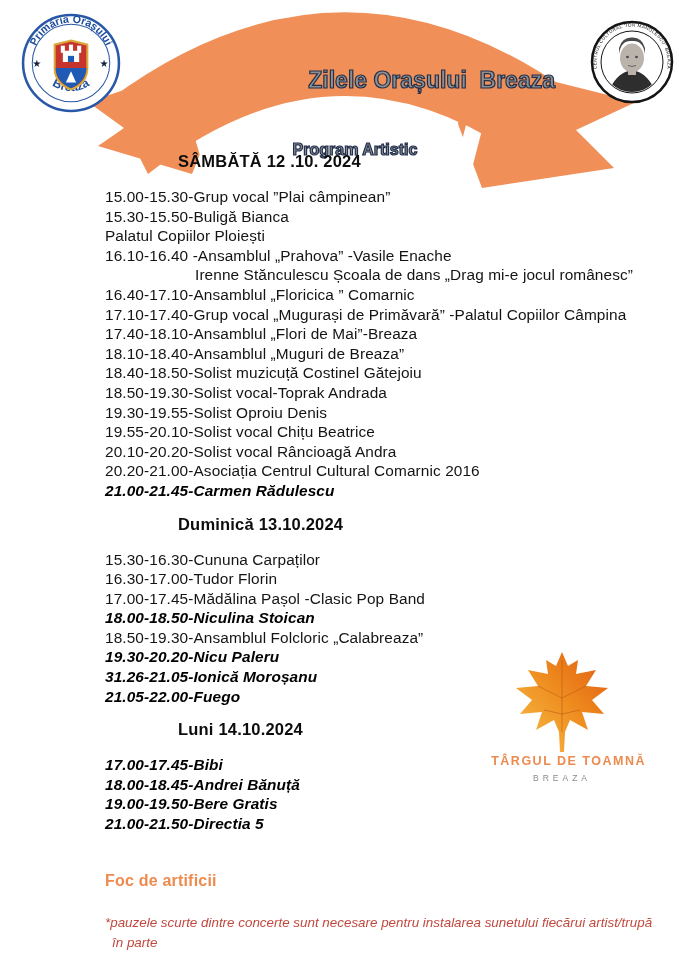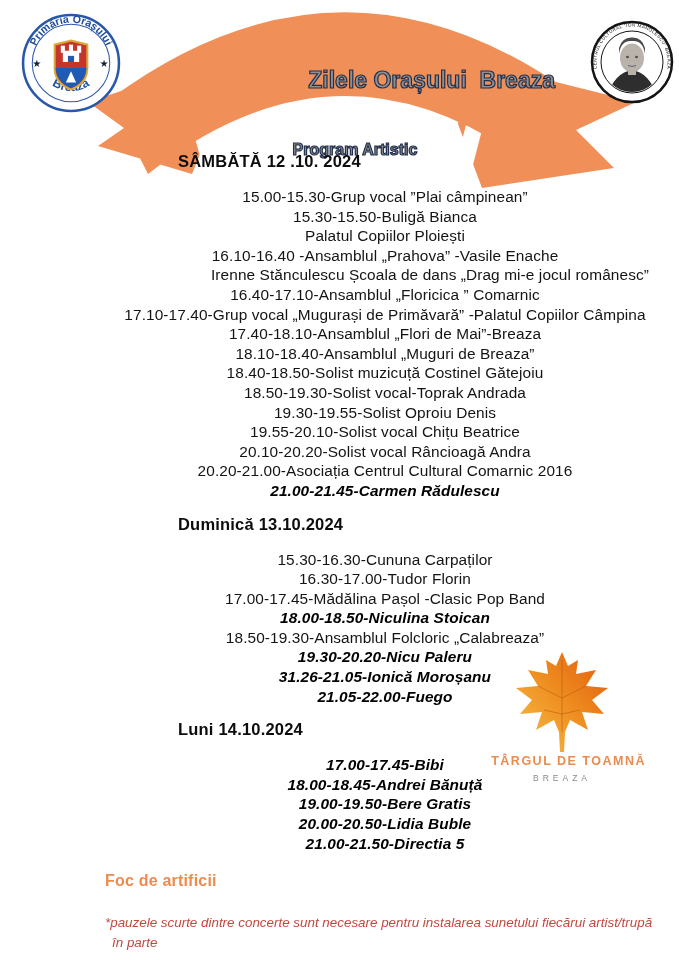--- a/index.html
+++ b/index.html
@@ -32,21 +32,21 @@
 
   
   .program { position:absolute; left:105px; top:138px; width:560px; color:#111; }
   .day-heading {
     font-weight:700; font-size:16.5px; color:#0d0d0d;
     margin-left:73px; margin-bottom:16px; letter-spacing:.2px;
   }
   .day-section { margin-bottom:13px;margin-top:14px; }
   .event-line {
     font-size:15.4px; line-height:19.6px; color:#141414;
-    letter-spacing:.1px; white-space:nowrap;text-align:center;
+    letter-spacing:.1px; white-space:nowrap;
   }
   .event-line.em { font-weight:700; font-style:italic; color:#000; }
   .event-line.indent { padding-left:90px; }
 
   .fireworks {
     position:absolute; left:105px; top:872px;
     font-weight:700; font-size:16px; color: var(--accent-orange, #ED8B4F);
     letter-spacing:.2px;
   }
 
@@ -178,21 +178,20 @@
           <div class="event-line em">31.26-21.05-Ionică Moroșanu</div>
           <div class="event-line em">21.05-22.00-Fuego</div>
         </div>
       </section>
       <section class="day-section">
         <div class="day-heading">Luni 14.10.2024</div>
         <div class="event-list">
           <div class="event-line em">17.00-17.45-Bibi</div>
           <div class="event-line em">18.00-18.45-Andrei Bănuță</div>
           <div class="event-line em">19.00-19.50-Bere Gratis</div>
-          <div class="event-line em">20.00-20.50-Lidia Buble</div>
           <div class="event-line em">21.00-21.50-Directia 5</div>
         </div>
       </section>
     </div>
 
   <div class="fireworks">Foc de artificii</div>
 
   <div class="footnote">
     <div class="fn1">*pauzele scurte dintre concerte sunt necesare pentru instalarea sunetului fiecărui artist/trupă</div>
     <div class="fn2">în parte</div>

